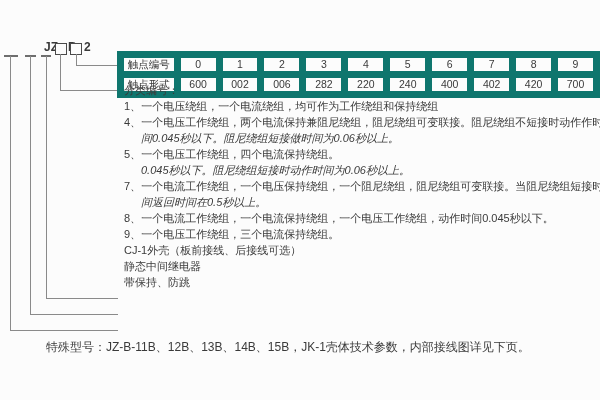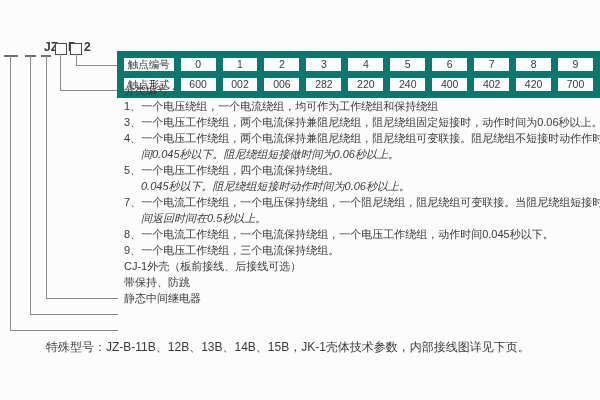--- a/index.html
+++ b/index.html
@@ -126,30 +126,29 @@
       <td class="val">420</td>
       <td class="val">700</td>
     </tr>
   </tbody>
     </table>
 
   <div class="class-list">
     <div class="line">分类编号：</div>
 
     <div class="line"><span class="num">1、</span><span>一个电压绕组，一个电流绕组，均可作为工作绕组和保持绕组</span></div>
-    <div class="line"><span class="num">3、</span><span>一个电压工作绕组，两个电流保持兼阻尼绕组，阻尼绕组固定短接时，动作时间为0.06秒以上。</span></div>
     <div class="line"><span class="num">4、</span><span>一个电压工作绕组，两个电流保持兼阻尼绕组，阻尼绕组可变联接。阻尼绕组不短接时动作作时</span></div>
     <div class="line cont"><span>间0.045秒以下。阻尼绕组短接做时间为0.06秒以上。</span></div>
     <div class="line"><span class="num">5、</span><span>一个电压工作绕组，四个电流保持绕组。</span></div>
     <div class="line cont"><span>0.045秒以下。阻尼绕组短接时动作时间为0.06秒以上。</span></div>
     <div class="line"><span class="num">7、</span><span>一个电流工作绕组，一个电压保持绕组，一个阻尼绕组，阻尼绕组可变联接。当阻尼绕组短接时</span></div>
     <div class="line cont"><span>间返回时间在0.5秒以上。</span></div>
     <div class="line"><span class="num">8、</span><span>一个电流工作绕组，一个电流保持绕组，一个电压工作绕组，动作时间0.045秒以下。</span></div>
     <div class="line"><span class="num">9、</span><span>一个电压工作绕组，三个电流保持绕组。</span></div>
 
     <div class="line">CJ-1外壳（板前接线、后接线可选）</div>
+    <div class="line">静态中间继电器</div>
     <div class="line">带保持、防跳</div>
-    <div class="line">静态中间继电器</div>
   </div>
 
   <div class="footnote">特殊型号：JZ-B-11B、12B、13B、14B、15B，JK-1壳体技术参数，内部接线图详见下页。</div>
 
 </div>
 
 </body></html>

